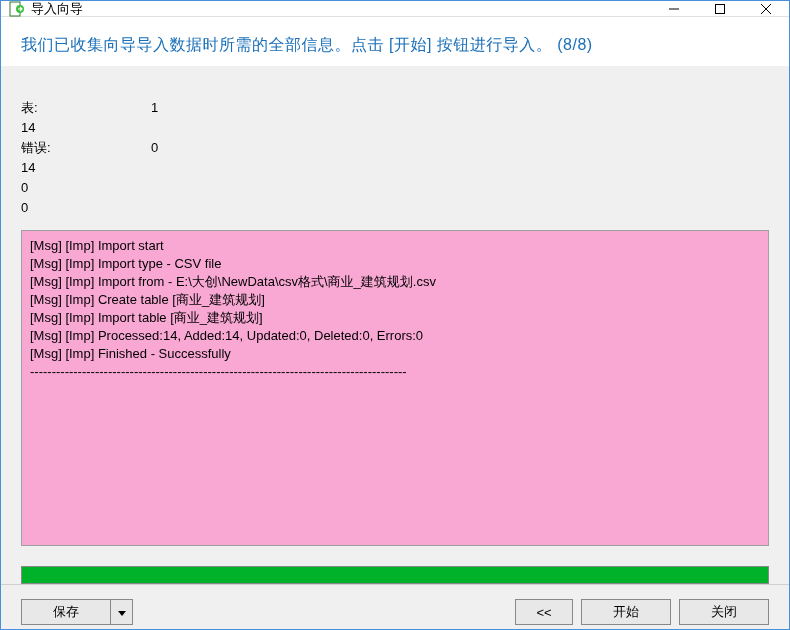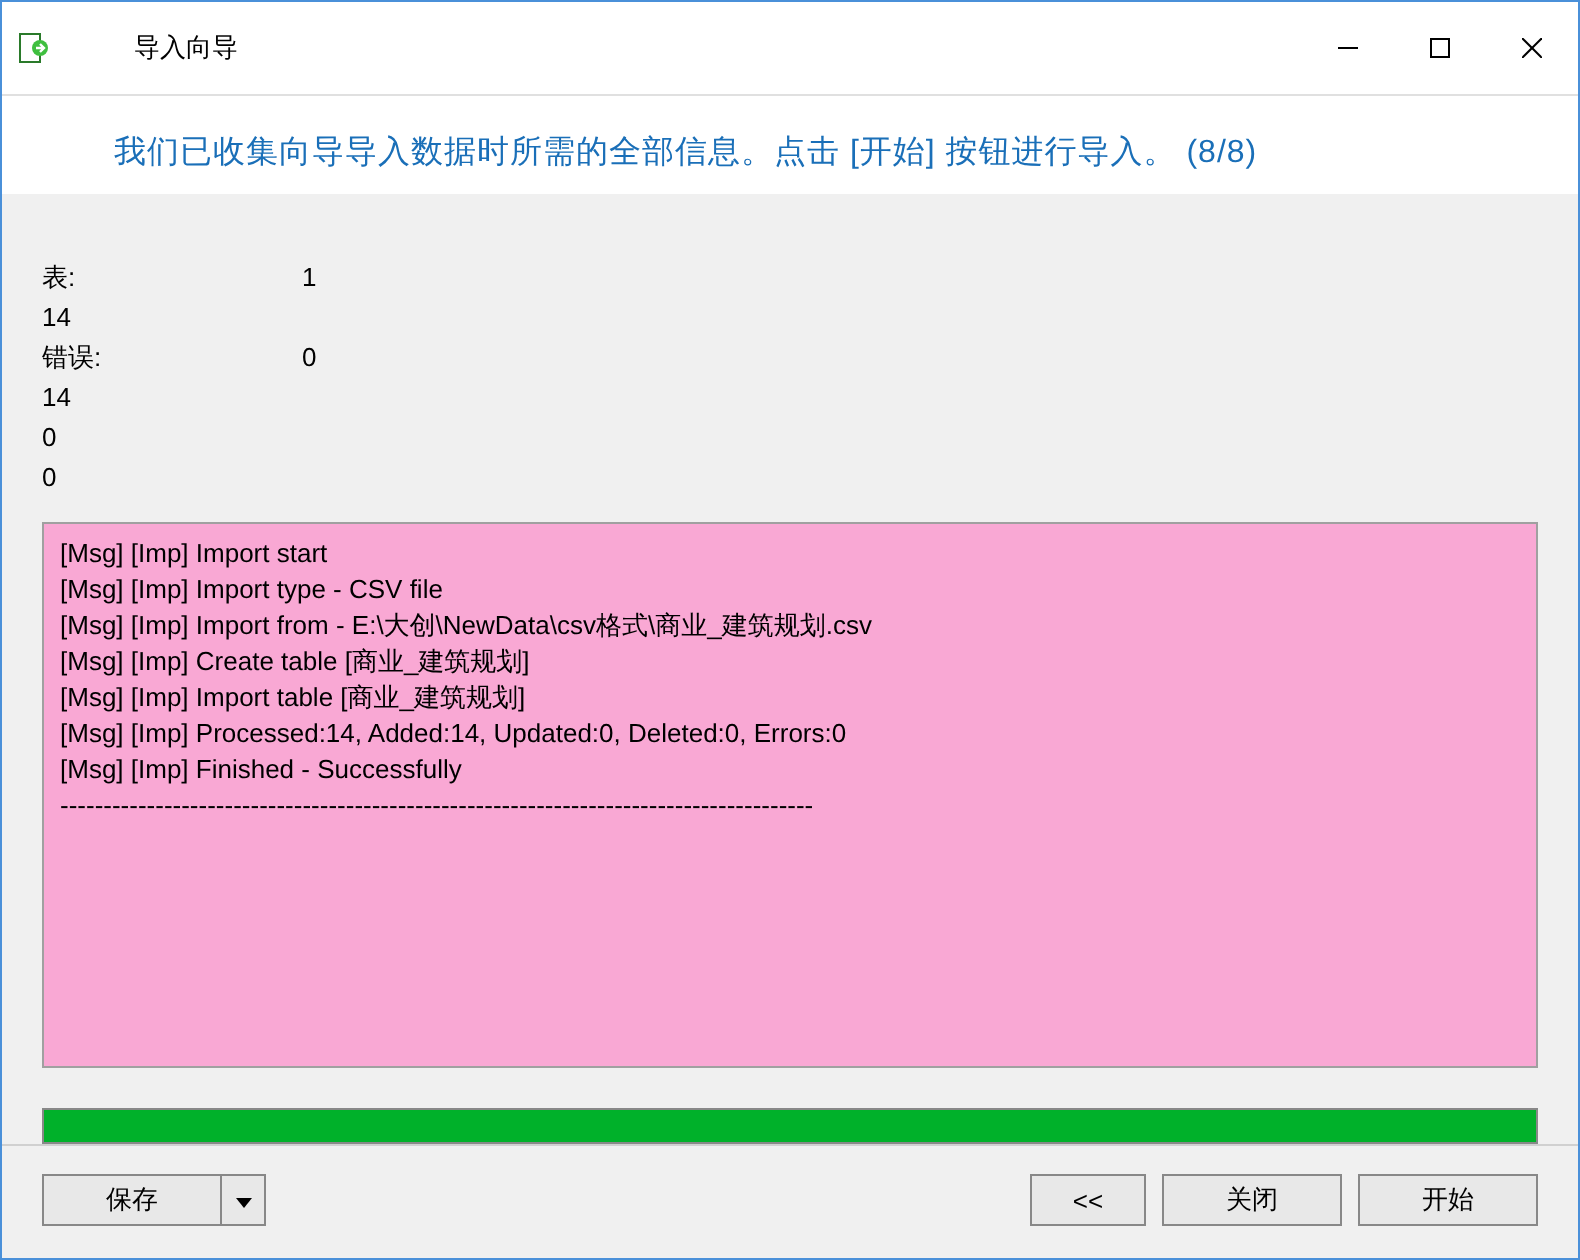--- a/index.html
+++ b/index.html
@@ -13,27 +13,26 @@
     }
     .window {
       width: 790px;
       height: 630px;
       background: #fff;
       border: 1px solid #4a90d9;
       display: flex;
       flex-direction: column;
     }
     .titlebar {
-      height: 47px;
+      height: 16px;
       background: #fff;
       display: flex;
       align-items: center;
       padding-left: 8px;
       border-bottom: 1px solid #e0e0e0;
-      gap: 36px;
     }
     .titlebar .app-icon {
       width: 16px;
       height: 16px;
       margin-right: 6px;
     }
     .titlebar .title {
       flex: 1;
       font-size: 13px;
       color: #000;
@@ -59,21 +58,20 @@
       background: #f0f0f0;
     }
     .header-section {
       padding: 18px 20px 10px 20px;
       background: #fff;
     }
     .heading {
       font-size: 16px;
       color: #1a6fb8;
       letter-spacing: 0.5px;
-      margin-left: 36px;
     }
     .body-section {
       flex: 1;
       background: #f0f0f0;
       padding: 32px 20px 10px 20px;
       display: flex;
       flex-direction: column;
     }
     .stats {
       margin-bottom: 12px;
@@ -98,21 +96,21 @@
       white-space: pre;
       font-family: "Microsoft YaHei", "Segoe UI", sans-serif;
     }
     .progress-bar {
       height: 18px;
       margin: 10px 20px 0 20px;
       background: #00b12a;
       border: 1px solid #888;
     }
     .footer {
-      padding: 14px 20px 16px 20px;
+      padding: 14px 20px 4px 20px;
       border-top: 1px solid #d0d0d0;
       background: #f0f0f0;
       display: flex;
       align-items: center;
       gap: 8px;
     }
     .btn {
       height: 26px;
       border: 1px solid #888;
       background: #e8e8e8;
@@ -221,17 +219,17 @@
           <span>
             <svg width="8" height="6" viewBox="0 0 8 6">
                 <path d="M0 0 L4 5 L8 0 Z" fill="#000"></path>
               </svg>
           </span>
         </div>
       </div>
       <div class="spacer"></div>
       <button class="btn narrow">&lt;&lt;</button>
 
+      <button class="btn wide">开始</button>
       <button class="btn wide">关闭</button>
-      <button class="btn wide">开始</button>
     </div>
   </div>
 </div>
 
 </body></html>

